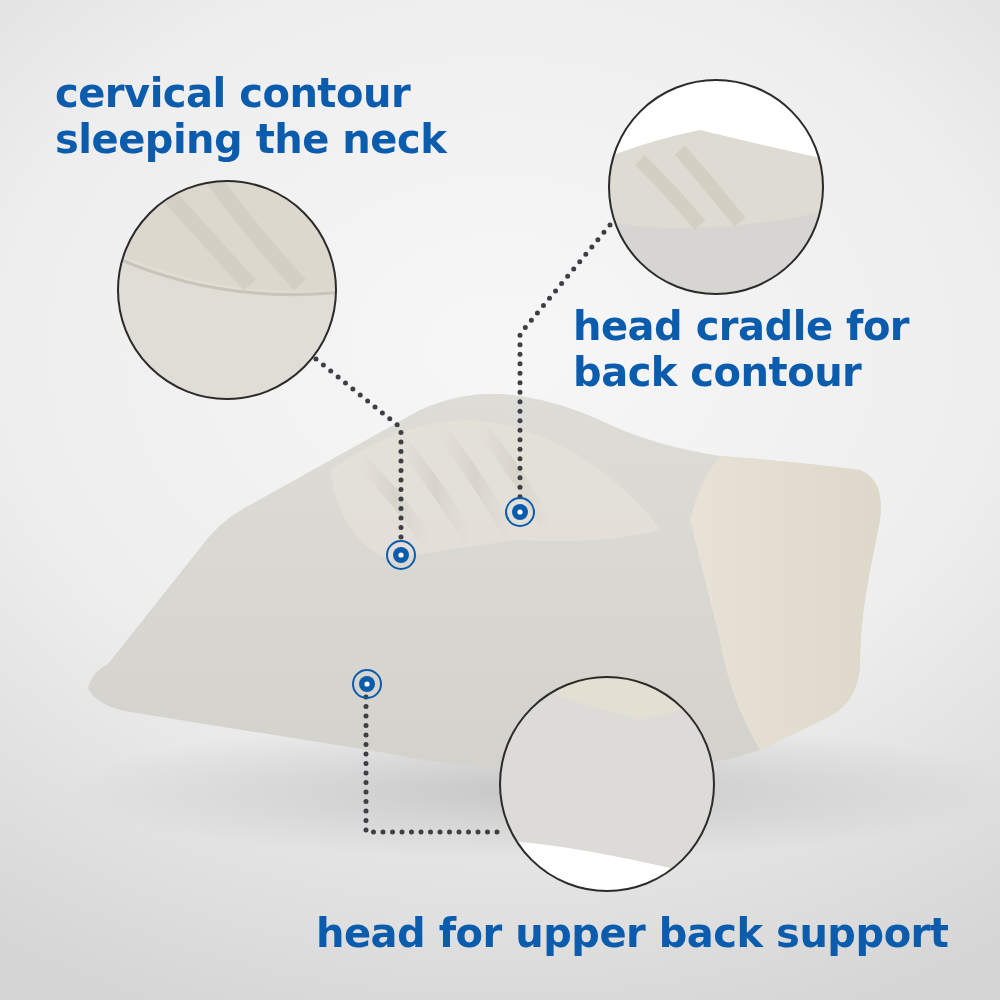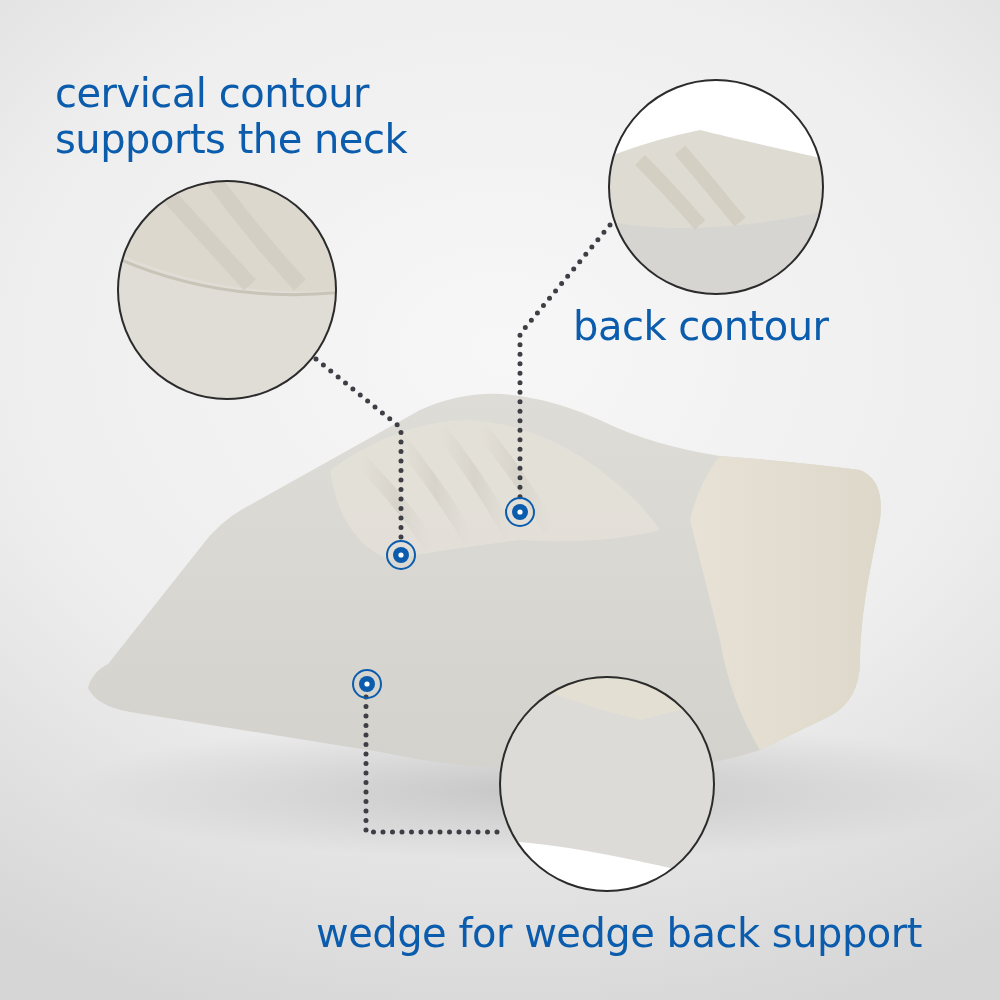--- a/index.html
+++ b/index.html
@@ -3,21 +3,21 @@
 <meta charset="utf-8">
 <style>
   html, body { margin: 0; padding: 0; }
   body {
     width: 1000px; height: 1000px; overflow: hidden; position: relative;
     font-family: "DejaVu Sans", "Liberation Sans", sans-serif;
     background: radial-gradient(ellipse 900px 700px at 50% 35%, #f7f7f7 0%, #eeeeee 55%, #d6d6d6 100%);
   }
   .stage { position: absolute; inset: 0; }
   .caption {
-    position: absolute; color: #0b5cad; font-weight: 400;
+    position: absolute; color: #0b5cad; font-weight: 700;
     letter-spacing: -0.5px; line-height: 1.15; white-space: nowrap;
     font-family: "DejaVu Sans", sans-serif;
   }
   .cap-cervical { left: 55px; top: 70px; font-size: 40px; }
   .cap-cradle   { left: 573px; top: 303px; font-size: 40px; }
   .cap-wedge    { left: 316px; top: 910px; font-size: 40px; }
   svg.art { position: absolute; left: 0; top: 0; }
 </style>
 </head>
 <body>
@@ -123,24 +123,25 @@
     </g>
     <g>
       <circle cx="367" cy="684" r="14" fill="none" stroke="#0b5cad" stroke-width="2"></circle>
       <circle cx="367" cy="684" r="8" fill="#0b5cad"></circle>
       <circle cx="367" cy="684" r="2.6" fill="#ffffff"></circle>
     </g>
   </svg>
 
   <div class="caption cap-cervical">
     <div>cervical contour</div>
-    <div>supports the neck</div>
+    <div>sleeping the neck</div>
   </div>
 
   <div class="caption cap-cradle">
+    <div>head cradle for</div>
     <div>back contour</div>
   </div>
 
   <div class="caption cap-wedge">
-    <div>wedge for wedge back support</div>
+    <div>head for upper back support</div>
   </div>
 
 </div>
 
 </body></html>

